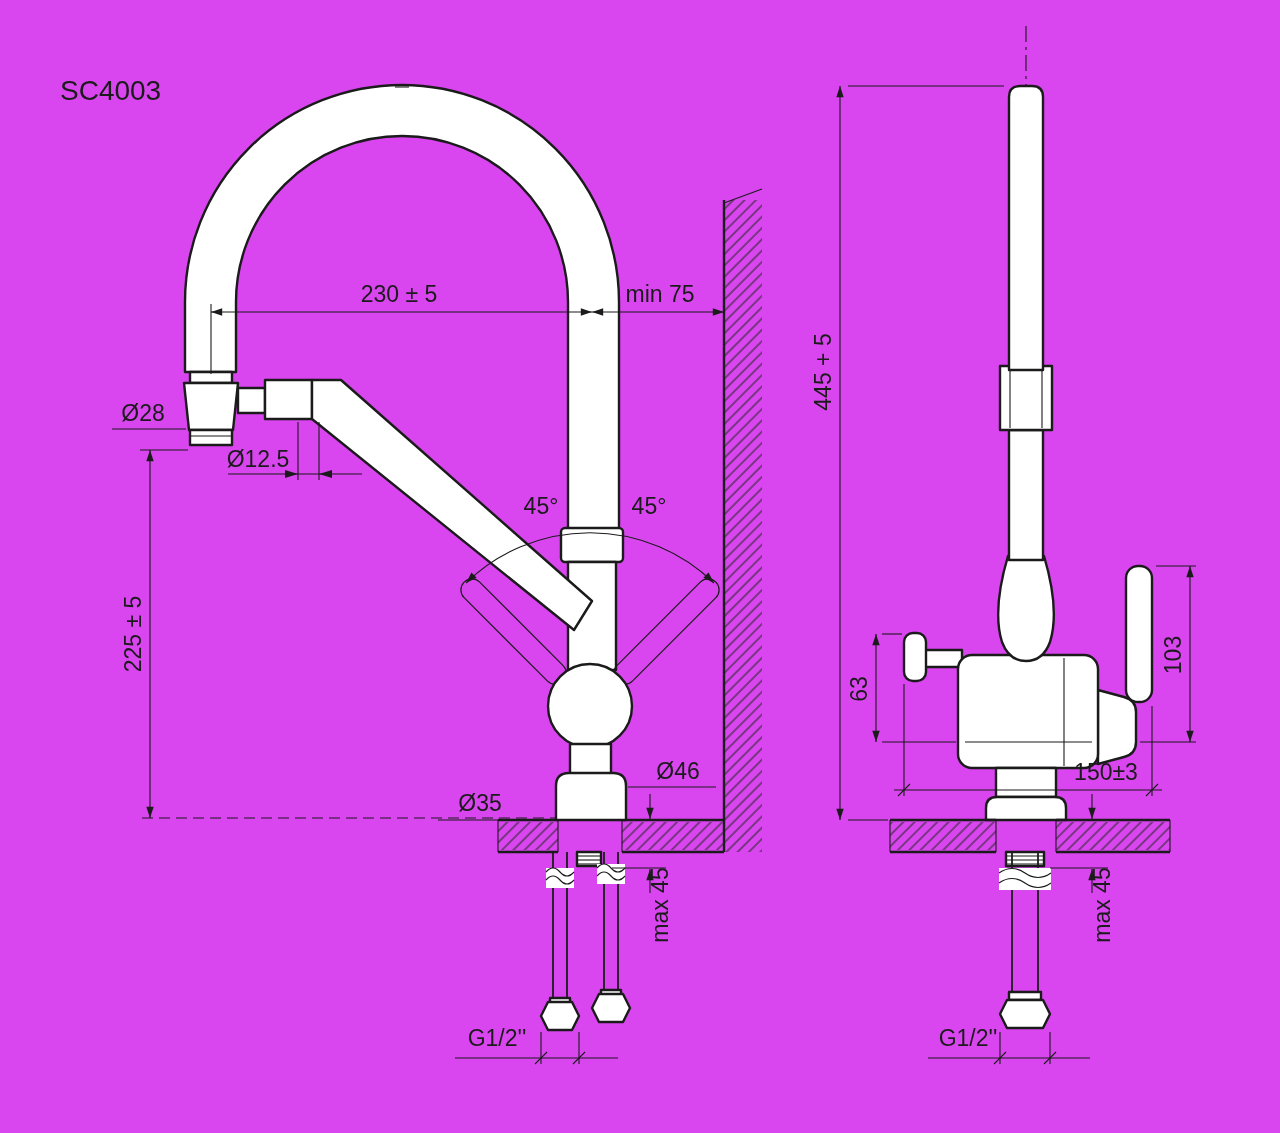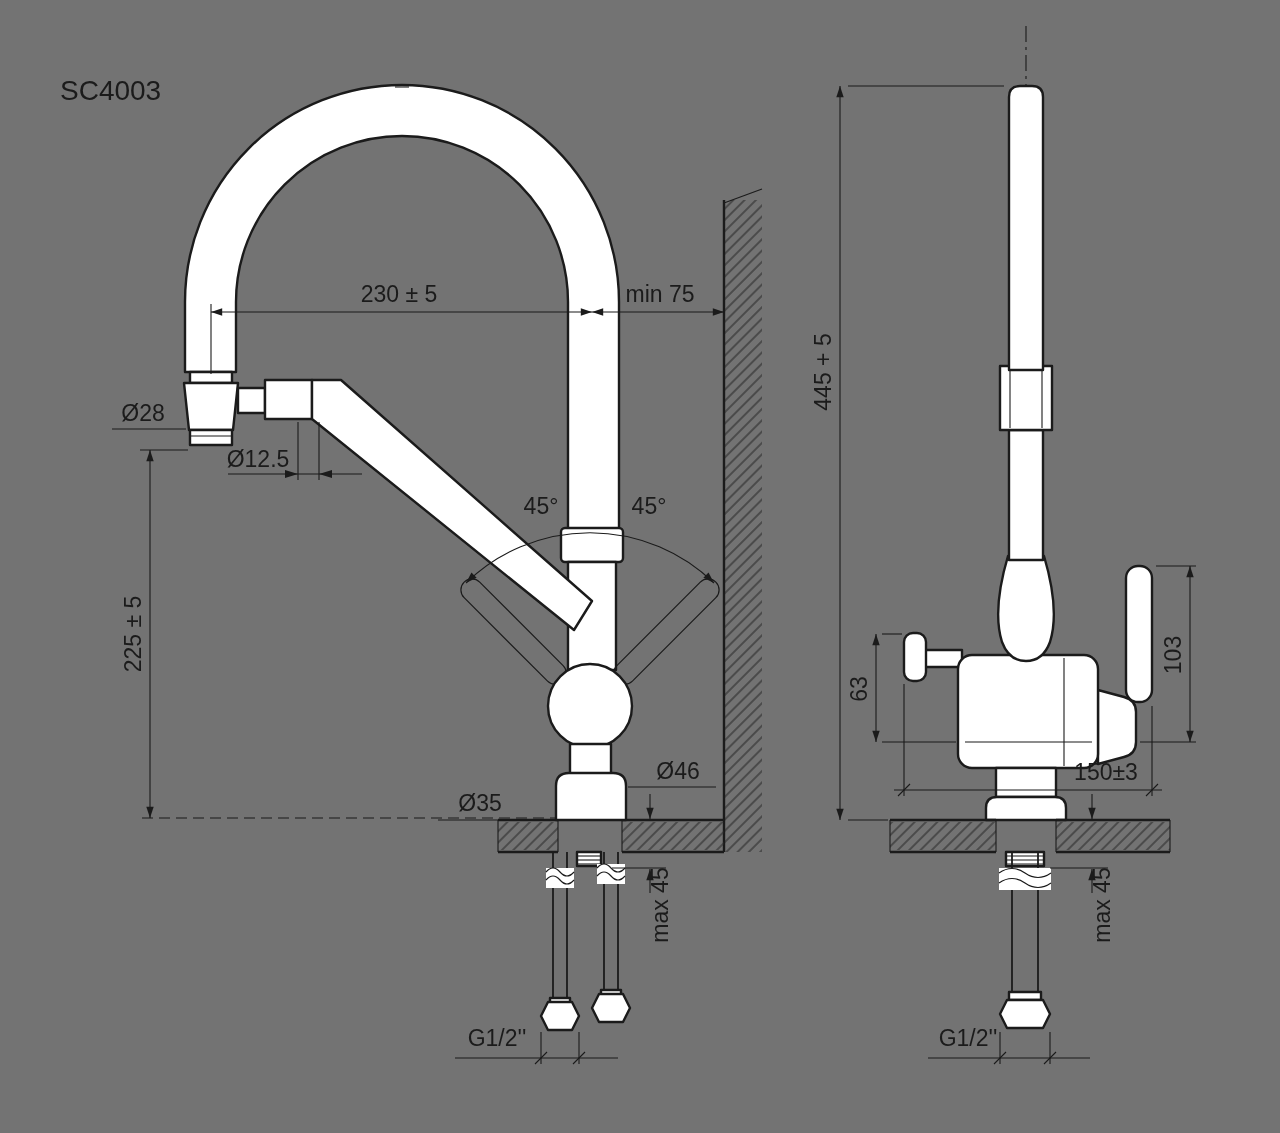--- a/index.html
+++ b/index.html
@@ -1,16 +1,16 @@
 <!DOCTYPE html>
 <html><head>
 <meta charset="utf-8">
 <style>
   html,body{margin:0;padding:0;background:#ffffff}
-  .page{width:1280px;height:1133px;background:#737373;position:relative;overflow:hidden;
+  .page{width:1280px;height:1133px;background:#d946ef;position:relative;overflow:hidden;
         font-family:"Liberation Sans",sans-serif}
   svg{display:block}
   .obj{fill:#fff;stroke:#1b1b1b;stroke-width:2.4;stroke-linejoin:round}
   .objthin{fill:none;stroke:#1b1b1b;stroke-width:1.2}
   .hose{fill:none;stroke:#1b1b1b;stroke-width:1.8}
   .dim{fill:none;stroke:#1b1b1b;stroke-width:1.1}
   .dash{stroke-dasharray:11 6}
   .cl{stroke-dasharray:16 5 3 5}
   .thick{fill:none;stroke:#1b1b1b;stroke-width:2.4}
   .ghost{fill:none;stroke:#1b1b1b;stroke-width:1.2}

